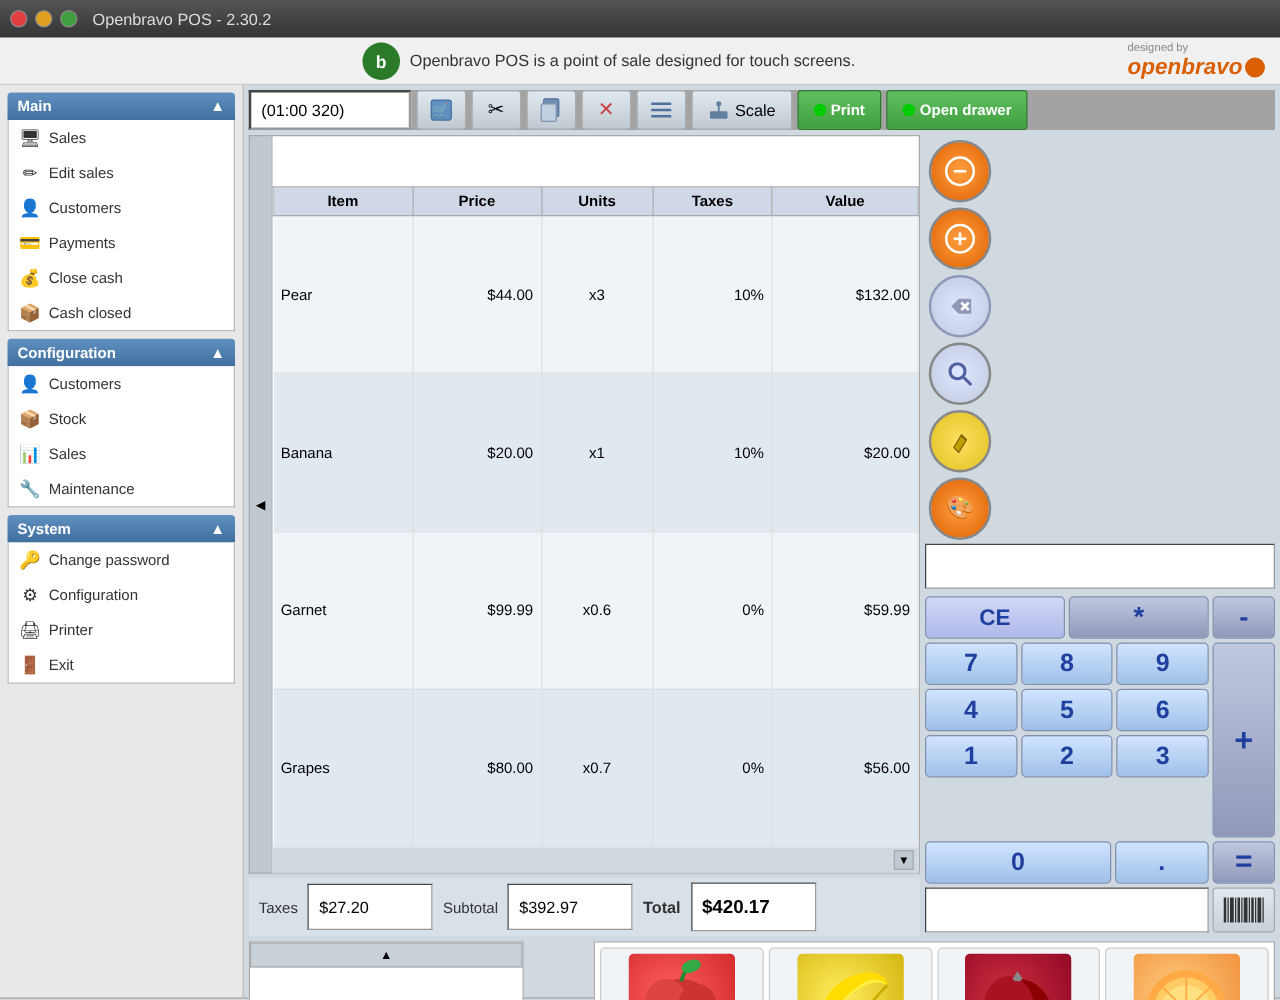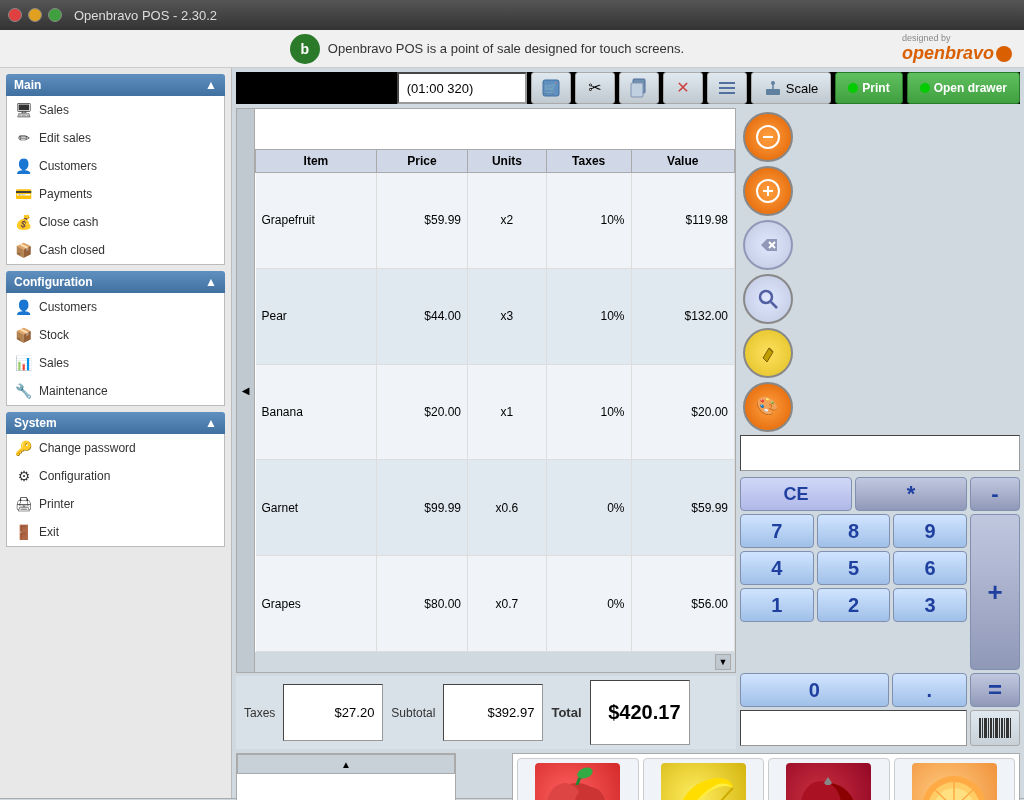--- a/index.html
+++ b/index.html
@@ -39,21 +39,21 @@
     .ob-circle { width: 16px; height: 16px; background: #d95f00; border-radius: 50%; }
 
     
     #main-layout {
       display: flex;
       height: 730px;
     }
 
     
     #sidebar {
-      width: 232px;
+      width: 195px;
       background: #e8e8e8;
       border-right: 1px solid #bbb;
       padding: 6px;
       overflow-y: auto;
     }
     .sidebar-section { margin-bottom: 6px; }
     .sidebar-header {
       background: linear-gradient(to bottom, #6090c0, #4070a0);
       color: white;
       padding: 4px 8px;
@@ -85,22 +85,21 @@
       background: #d0d8e0;
       padding: 4px;
       gap: 4px;
     }
 
     
     #toolbar {
       display: flex;
       align-items: center;
       gap: 4px;
-      background: #000000;
-      justify-content: flex-end;
+      background: #a3a3a3;
     }
     .tb-input {
       background: white;
       border: 2px inset #999;
       padding: 4px 8px;
       font-size: 13px;
       width: 130px;
       height: 32px;
     }
     .tb-btn {
@@ -206,26 +205,25 @@
       padding: 4px 8px;
       background: #d8e0e8;
       display: flex;
       gap: 8px;
       align-items: center;
     }
     .total-label { font-size: 12px; color: #333; }
     .total-value {
       background: white;
       border: 1px inset #999;
-      padding: 20px 8px;
-      text-align: right;
+      padding: 10px 8px;
       font-size: 13px;
       min-width: 100px;
     }
-    .total-big { font-size: 20px; font-weight: bold; }
+    .total-big { font-size: 15px; font-weight: bold; }
 
     
     #numpad-area {
       width: 275px;
       display: flex;
       flex-direction: column;
       gap: 3px;
     }
     #action-btns {
       display: flex;
@@ -563,27 +561,20 @@
                 <thead>
                   <tr>
                     <th>Item</th>
                     <th>Price</th>
                     <th>Units</th>
                     <th>Taxes</th>
                     <th>Value</th>
                   </tr>
                 </thead>
                 <tbody id="sales-tbody">
-                  <tr>
-                    <td>Grapefruit</td>
-                    <td class="td-price">$59.99</td>
-                    <td class="td-units">x2</td>
-                    <td class="td-taxes">10%</td>
-                    <td class="td-value">$119.98</td>
-                  </tr>
                   <tr>
                     <td>Pear</td>
                     <td class="td-price">$44.00</td>
                     <td class="td-units">x3</td>
                     <td class="td-taxes">10%</td>
                     <td class="td-value">$132.00</td>
                   </tr>
                   <tr>
                     <td>Banana</td>
                     <td class="td-price">$20.00</td>

